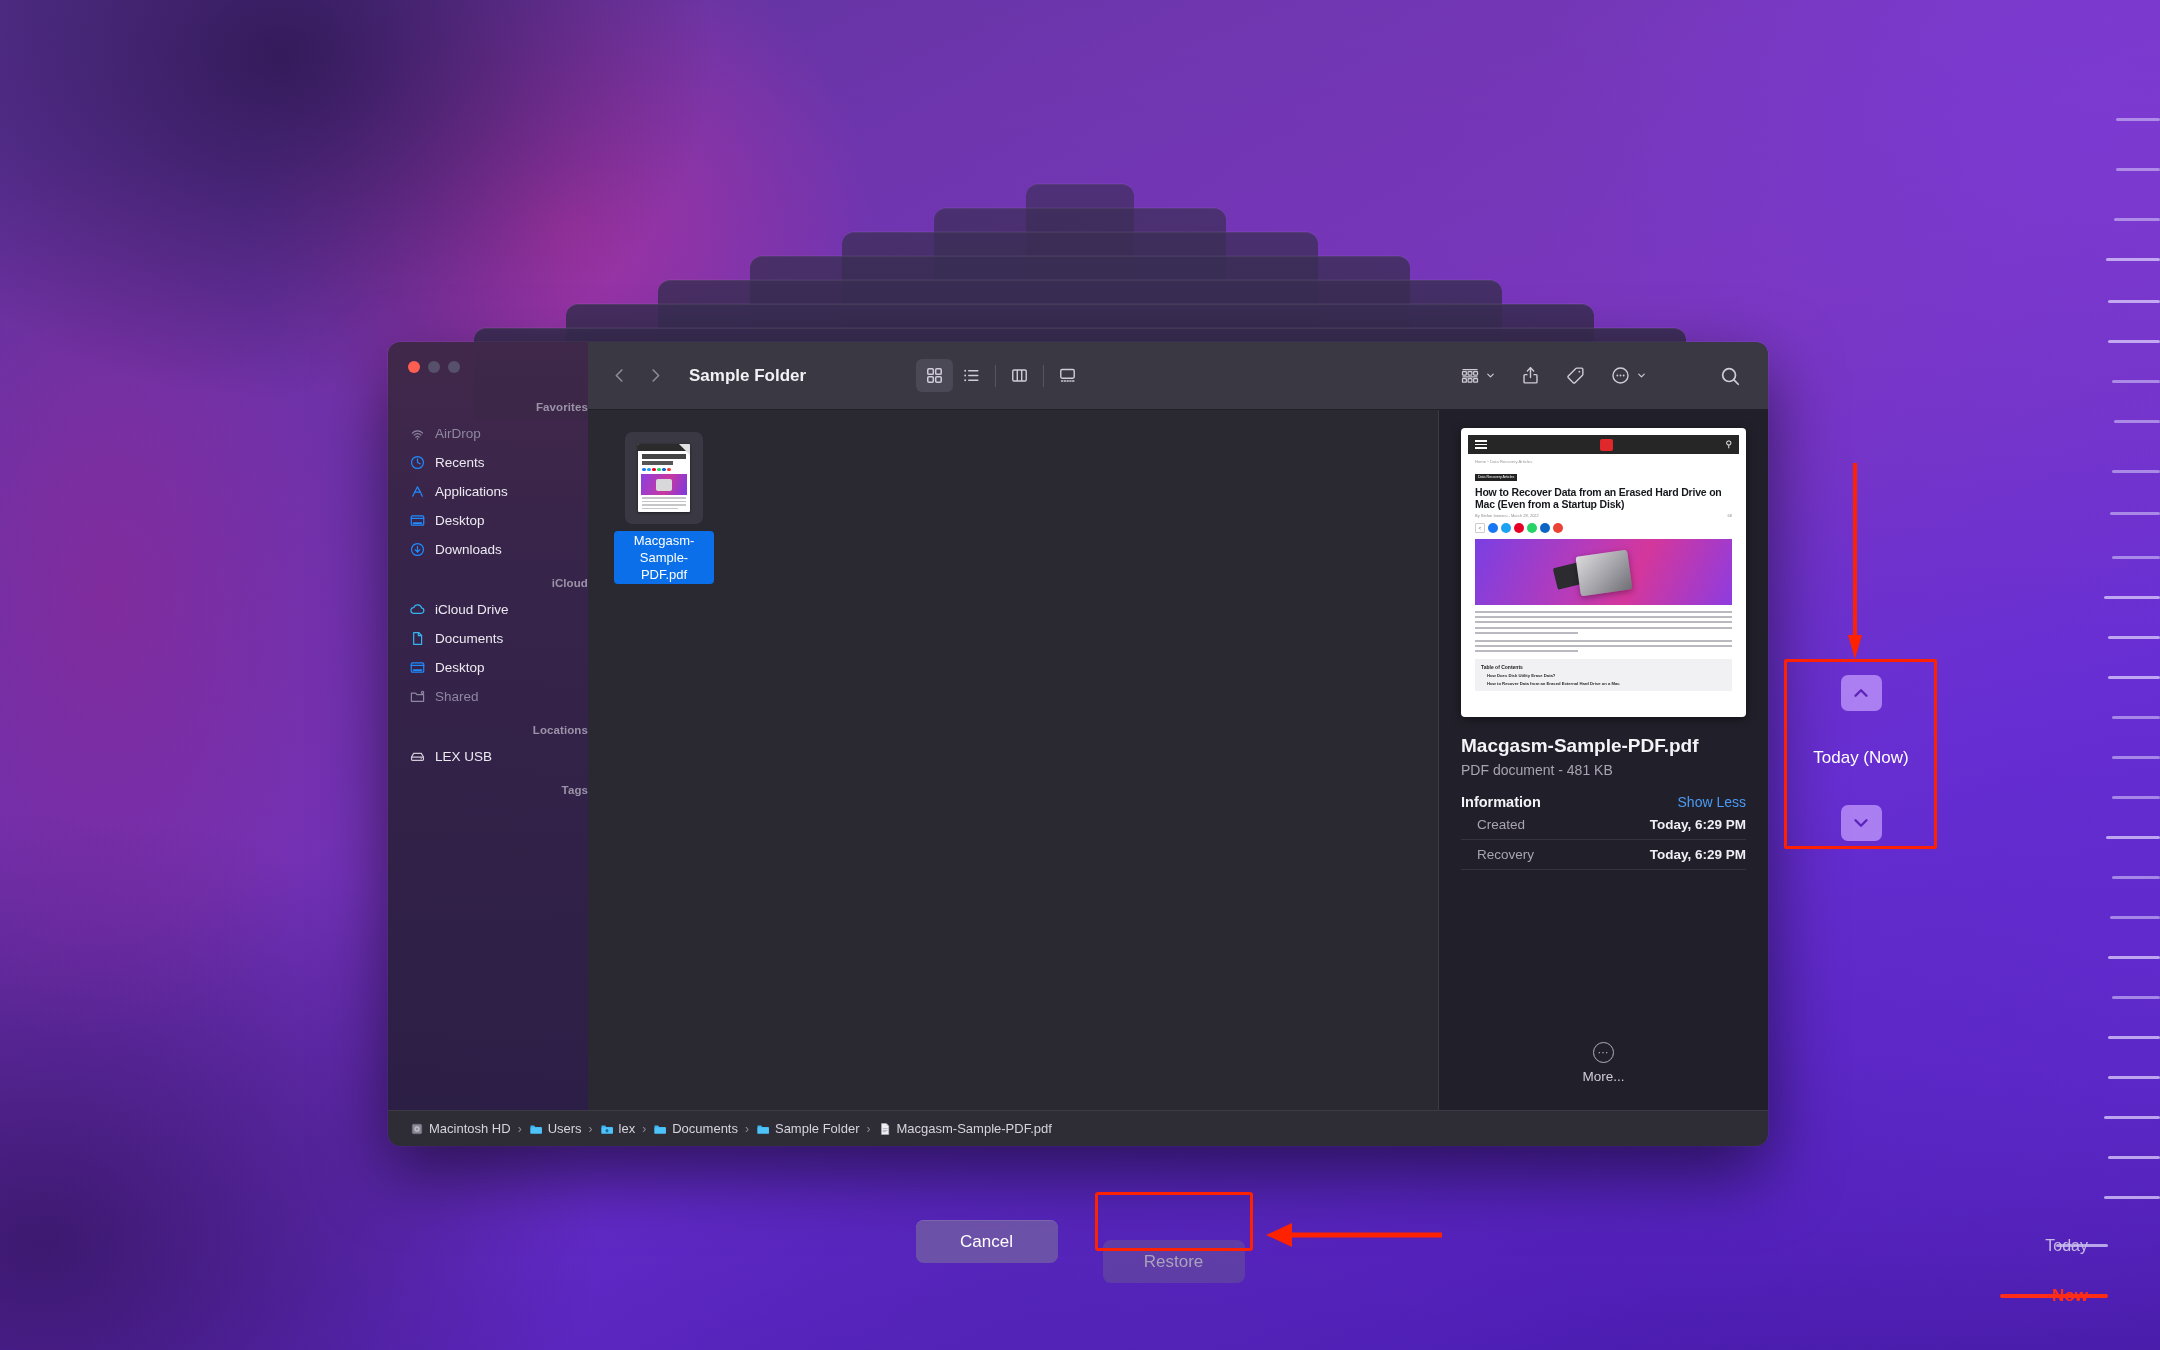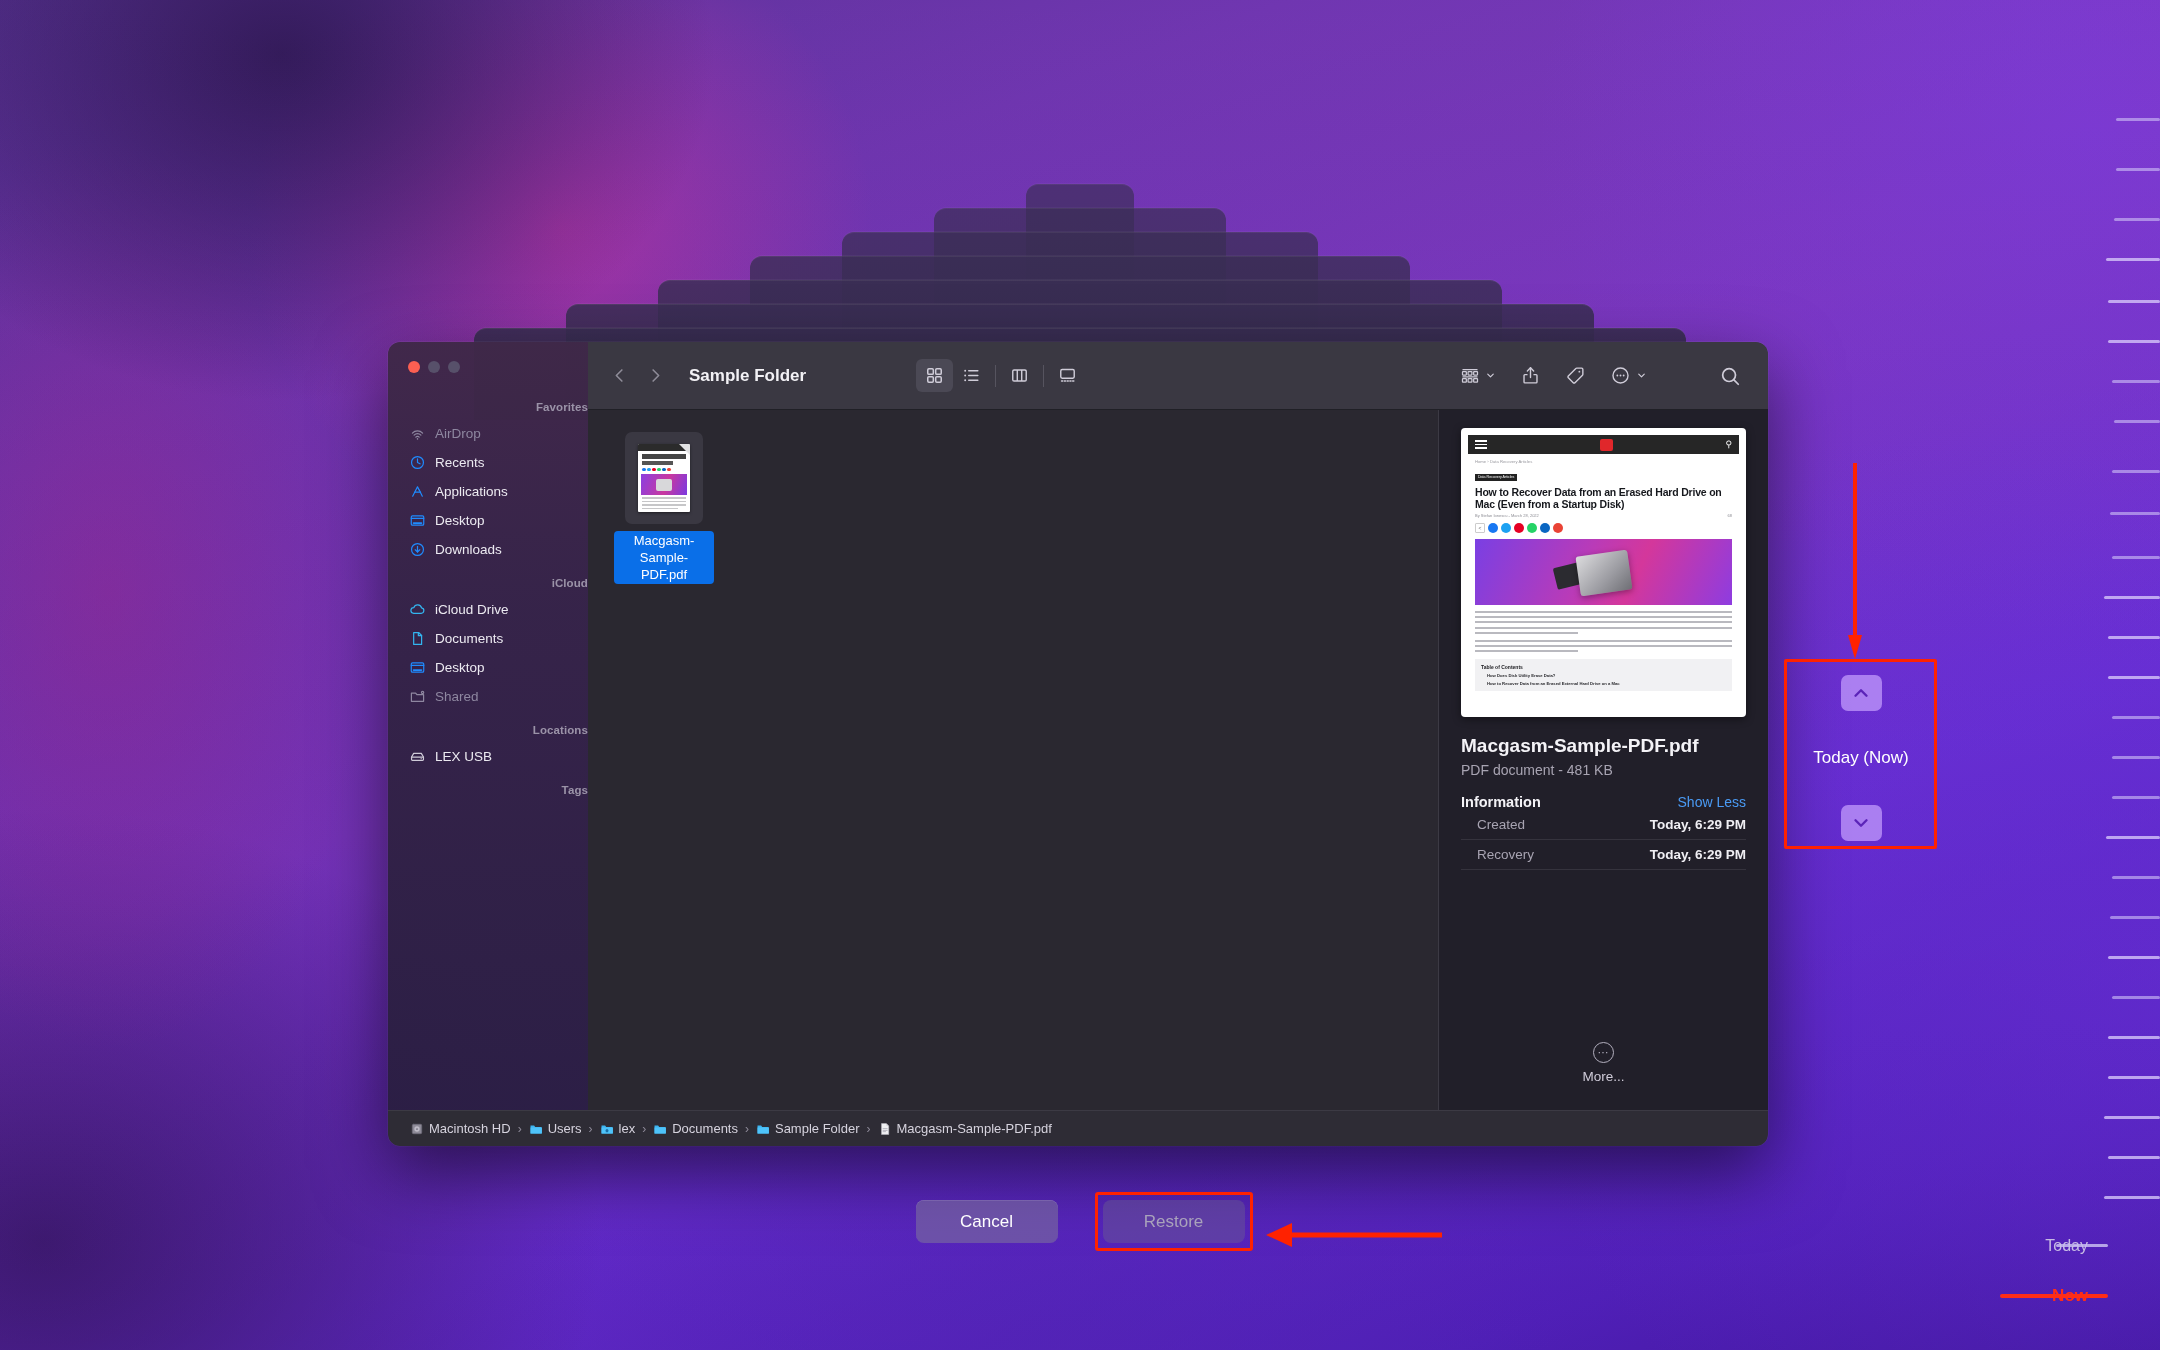--- a/index.html
+++ b/index.html
@@ -262,21 +262,21 @@
   #actions {
     position:absolute; left:0; top:1200px; width:2160px;
     display:flex; justify-content:center; align-items:center; gap:45px;
   }
   .act-btn {
     width:142px; height:43px; border-radius:8px;
     display:flex; align-items:center; justify-content:center;
     font-size:17px;
   }
   #cancel-btn { background:rgba(128,118,155,0.55); color:#ffffff; box-shadow:inset 0 0.5px 0 rgba(255,255,255,0.22); }
-  #restore-btn { background:rgba(110,98,140,0.42); color:#a9a2bb; }
+  #restore-btn { background:rgba(110,98,140,0.42); color:#a9a2bb;margin-top:40px; }
   #restore-wrap { position:relative; }
   #restore-hl {
     position:absolute; left:-8px; top:-8px; width:158px; height:59px;
     border:3px solid #ff2200; border-radius:3px; pointer-events:none;
   }
 
   
   #tm-nav {
     position:absolute; left:1787px; top:662px;
     width:148px; height:185px;

